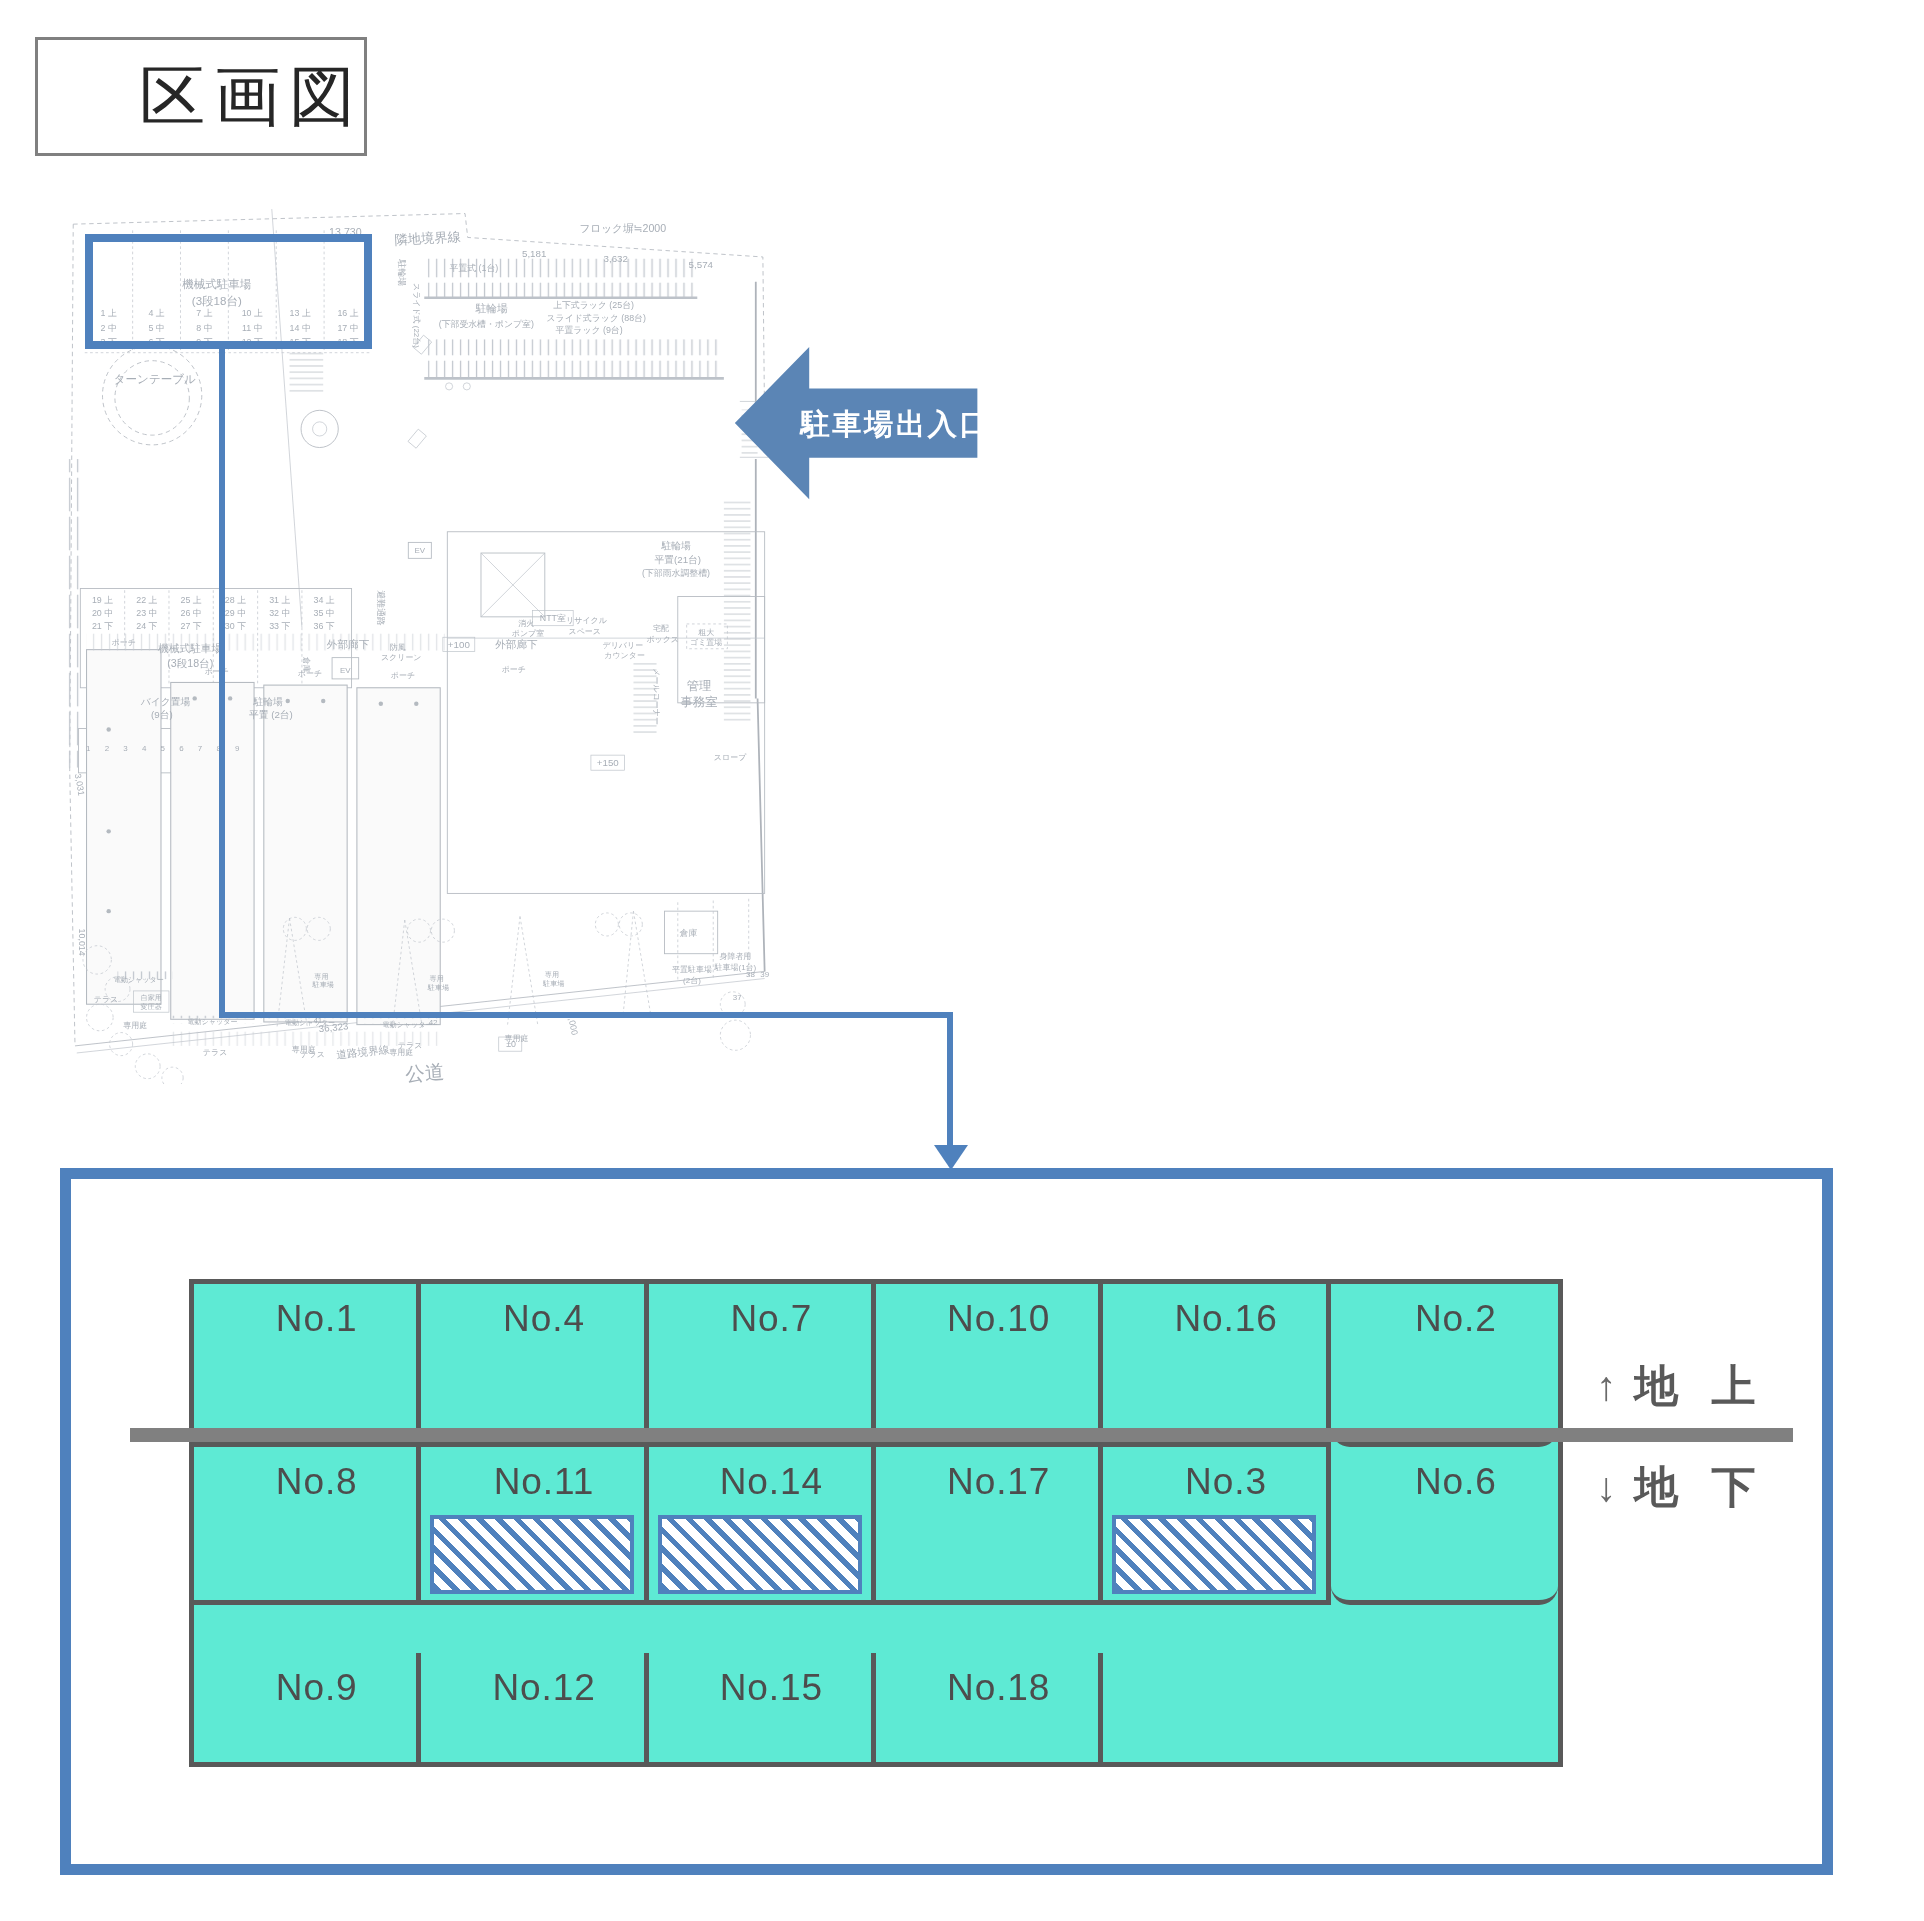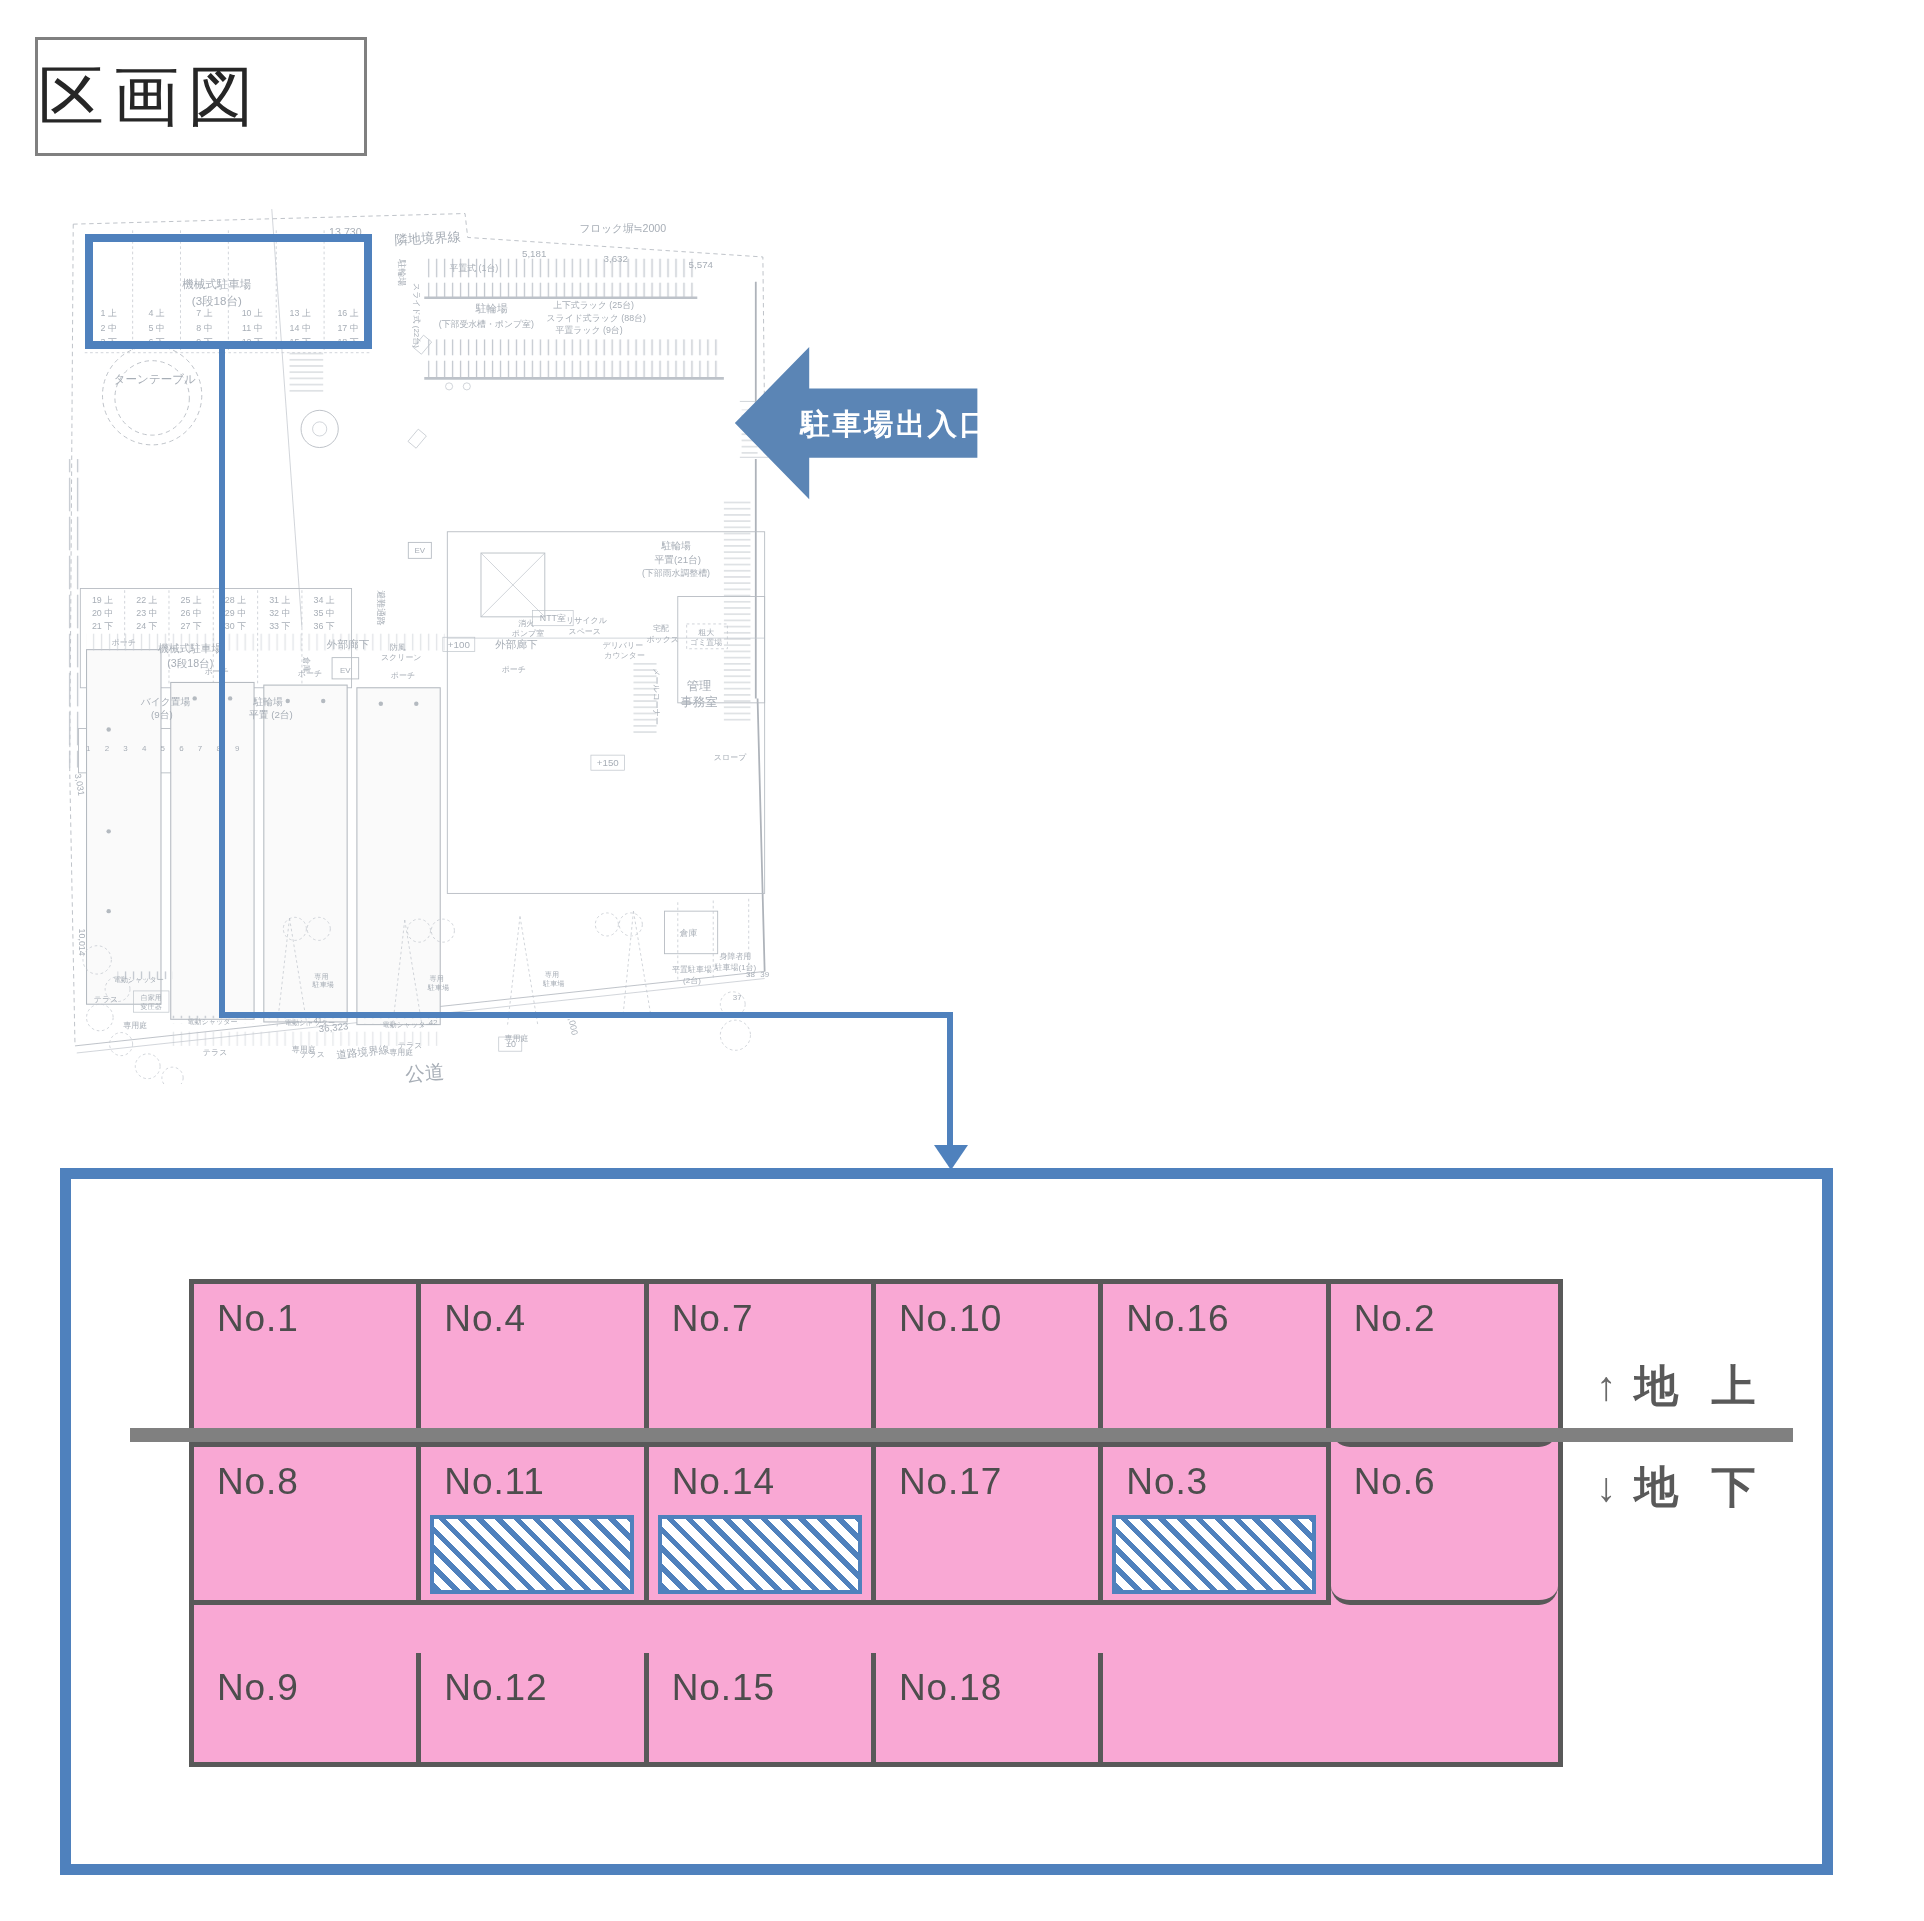--- a/index.html
+++ b/index.html
@@ -4,21 +4,21 @@
 <style>
   html,body{margin:0;padding:0;background:#ffffff;}
   body{
     width:1924px;height:1921px;position:relative;overflow:hidden;
     font-family:"Liberation Sans","DejaVu Sans",sans-serif;
   }
   
   #title-box{
     position:absolute;left:35px;top:37px;width:332px;height:119px;
     border:3.5px solid #808080;box-sizing:border-box;
-    display:flex;align-items:center;justify-content:flex-start;
+    display:flex;align-items:center;justify-content:flex-end;
   }
   #title-box .title-text{
     font-size:66px;color:#262626;letter-spacing:8.9px;font-weight:500;
   }
   
   #site-plan{
     position:absolute;left:66px;top:202px;width:705px;height:882px;
     opacity:0.85;
   }
   #site-plan text{fill:#98a0aa;}
@@ -51,21 +51,22 @@
   #detail-box{
     position:absolute;left:60px;top:1168px;width:1773px;height:707px;
     border:11.5px solid #4f81bd;box-sizing:border-box;background:#ffffff;
   }
   
   #parking-table{
     position:absolute;left:189px;top:1279px;width:1374px;
     border:5.3px solid #595959;box-sizing:border-box;
     display:grid;grid-template-columns:repeat(6,1fr);
     grid-template-rows:163px 158px 157px;
-    background:#f9a8d4;
+    background:#5eead4;
+    text-align:center;
   }
   #parking-table .cell{
     position:relative;box-sizing:border-box;
     border-right:5.3px solid #595959;border-bottom:5.3px solid #595959;
     padding:14px 0 0 23px;
   }
   #parking-table .cell:nth-child(6n){border-right:none;border-radius:19px;}
   #parking-table .cell:nth-child(n+13){border-bottom:none;margin-top:48px;}
   .cell-label{font-size:37px;color:#4d4d4d;letter-spacing:0.9px;}
   .hatch{

